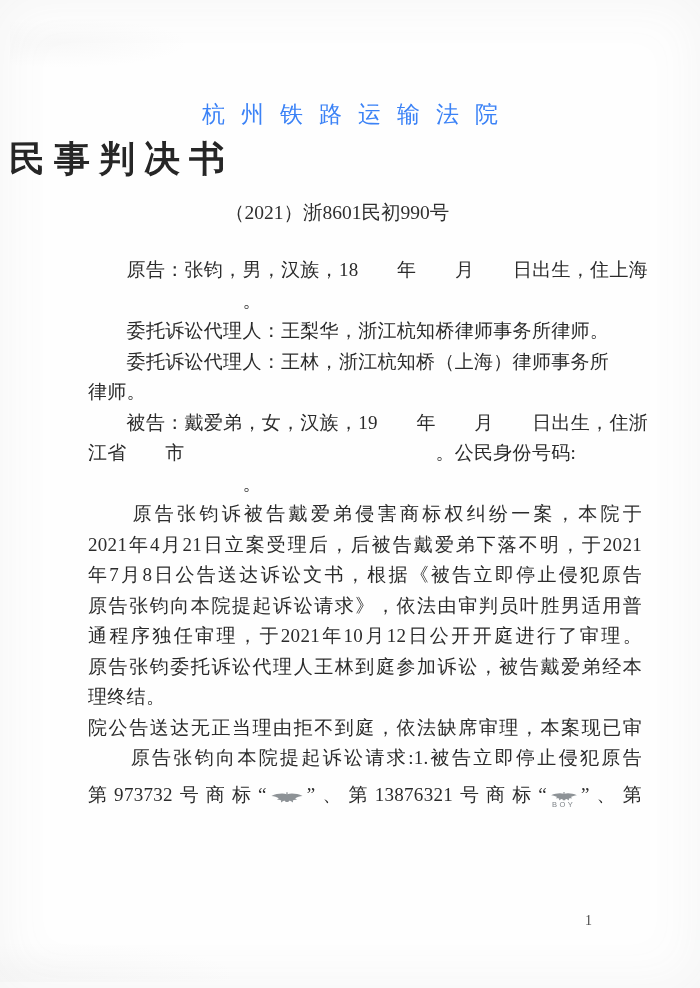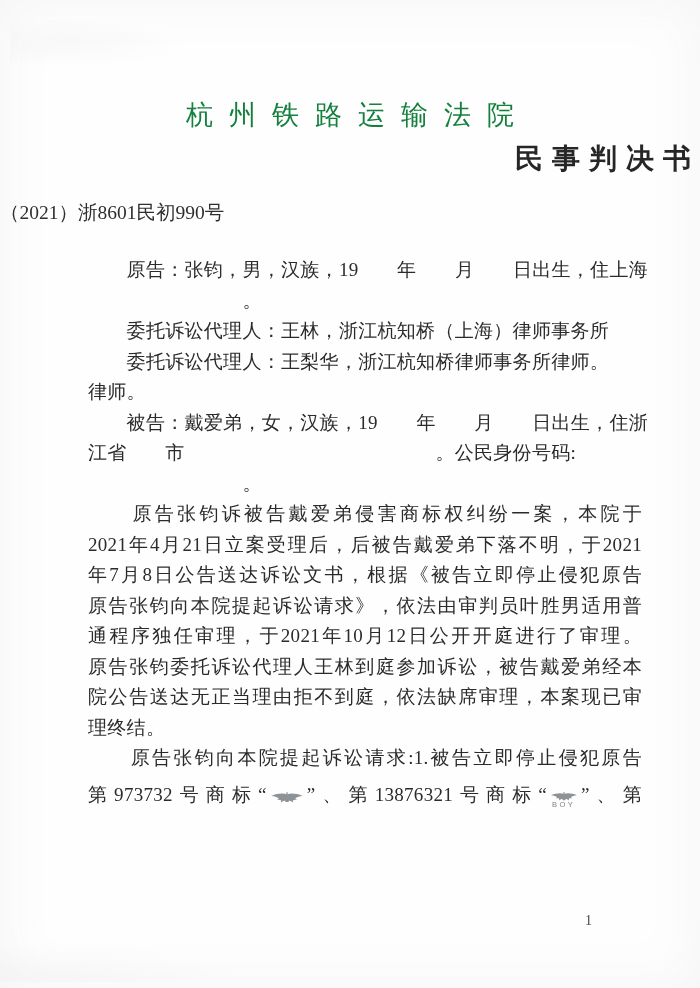--- a/index.html
+++ b/index.html
@@ -5,31 +5,31 @@
   * { margin: 0; padding: 0; box-sizing: border-box; }
   html, body { background: #ffffff; }
   body { width: 700px; height: 988px; position: relative; font-family: "Liberation Serif", "DejaVu Serif", serif; }
   .page {
     position: absolute; inset: 0; background: #fefefe; overflow: hidden;
     box-shadow: inset 0 0 55px rgba(120,120,120,0.07);
     color: #2b2b2b;
   }
   .court-title {
     position: absolute; top: 96px; left: 0; width: 100%;
-    text-align: center; font-size: 27px; letter-spacing: 16px; padding-left: 16px;
-    color: #15803d; line-height: 38px; font-weight: 400;
+    text-align: center; font-size: 23px; letter-spacing: 16px; padding-left: 16px;
+    color: #3b82f6; line-height: 38px; font-weight: 400;
   }
   .doc-title {
     position: absolute; top: 136px; left: 0; width: 100%;
-    text-align: right; font-size: 28px; font-weight: 700; letter-spacing: 9px; padding-left: 9px;
+    text-align: left; font-size: 36px; font-weight: 700; letter-spacing: 9px; padding-left: 9px;
     color: #262626; line-height: 46px;
   }
   .case-no {
     position: absolute; top: 198px; left: 0; width: 100%;
-    text-align: left; padding-right: 26px; font-size: 19.5px; color: #2e2e2e; line-height: 30px;
+    text-align: center; padding-right: 26px; font-size: 19.5px; color: #2e2e2e; line-height: 30px;
   }
   .body-text {
     position: absolute; top: 255px; left: 88px; width: 554px;
     font-size: 19px; color: #2b2b2b;
   }
   .line { height: 30.5px; line-height: 30.5px; white-space: nowrap; letter-spacing: 0.3px; }
   .j { white-space: normal; text-align: justify; text-align-last: justify; text-justify: inter-ideograph; }
   .tm { display: block; }
   .tm .seg { display: inline; font-family: Liberation Serif, serif; }
   .tm-mark { display: inline-block; vertical-align: -2px; margin: 0 3px; }
@@ -61,36 +61,36 @@
 
 <div class="page">
   <div class="scan-smudge-tl"></div>
   <div class="scan-smudge-bl"></div>
 
   <div class="court-title">杭州铁路运输法院</div>
   <div class="doc-title">民事判决书</div>
   <div class="case-no">（2021）浙8601民初990号</div>
 
   <div class="body-text">
-    <div class="line">　　原告：张钧，男，汉族，19　　年　　月　　日出生，住上海</div>
+    <div class="line">　　原告：张钧，男，汉族，18　　年　　月　　日出生，住上海</div>
     <div class="line">　　　　　　　　。</div>
+    <div class="line">　　委托诉讼代理人：王梨华，浙江杭知桥律师事务所律师。</div>
     <div class="line">　　委托诉讼代理人：王林，浙江杭知桥（上海）律师事务所</div>
-    <div class="line">　　委托诉讼代理人：王梨华，浙江杭知桥律师事务所律师。</div>
     <div class="line">律师。</div>
     <div class="line">　　被告：戴爱弟，女，汉族，19　　年　　月　　日出生，住浙</div>
     <div class="line">江省　　市　　　　　　　　　　　　　。公民身份号码:</div>
     <div class="line">　　　　　　　　。</div>
     <div class="line j">　　原告张钧诉被告戴爱弟侵害商标权纠纷一案，本院于</div>
     <div class="line j">2021年4月21日立案受理后，后被告戴爱弟下落不明，于2021</div>
     <div class="line j">年7月8日公告送达诉讼文书，根据《被告立即停止侵犯原告</div>
     <div class="line j">原告张钧向本院提起诉讼请求》，依法由审判员叶胜男适用普</div>
     <div class="line j">通程序独任审理，于2021年10月12日公开开庭进行了审理。</div>
     <div class="line j">原告张钧委托诉讼代理人王林到庭参加诉讼，被告戴爱弟经本</div>
+    <div class="line">理终结。</div>
     <div class="line j">院公告送达无正当理由拒不到庭，依法缺席审理，本案现已审</div>
-    <div class="line">理终结。</div>
     <div class="line j">　　原告张钧向本院提起诉讼请求:1.被告立即停止侵犯原告</div>
 
     <div class="line j tm">
       <span class="seg">第973732号商标“</span><span class="tm-mark"><svg width="34" height="12" viewBox="0 0 100 34" xmlns="http://www.w3.org/2000/svg">
             <path fill="#8d9296" d="M50 3c-2 0-3 2-2 4l1 2C38 5 20 7 4 14c9 1 16 3 22 7-2 1-4 3-5 5 4-1 8-1 12 1-1 2-1 4 0 6 3-3 7-5 11-5l2 4h8l2-4c4 0 8 2 11 5 1-2 1-4 0-6 4-2 8-2 12-1-1-2-3-4-5-5 6-4 13-6 22-7C80 7 62 5 51 9l1-2c1-2 0-4-2-4z"></path>
           </svg></span><span class="seg">”、第13876321号商标“</span><span class="tm-mark-boy"><svg width="28" height="10" viewBox="0 0 100 34" xmlns="http://www.w3.org/2000/svg">
             <path fill="#8d9296" d="M50 3c-2 0-3 2-2 4l1 2C38 5 20 7 4 14c9 1 16 3 22 7-2 1-4 3-5 5 4-1 8-1 12 1-1 2-1 4 0 6 3-3 7-5 11-5l2 4h8l2-4c4 0 8 2 11 5 1-2 1-4 0-6 4-2 8-2 12-1-1-2-3-4-5-5 6-4 13-6 22-7C80 7 62 5 51 9l1-2c1-2 0-4-2-4z"></path>
           </svg><span class="boy-text">BOY</span></span><span class="seg">”、第</span>
     </div>
   </div>

